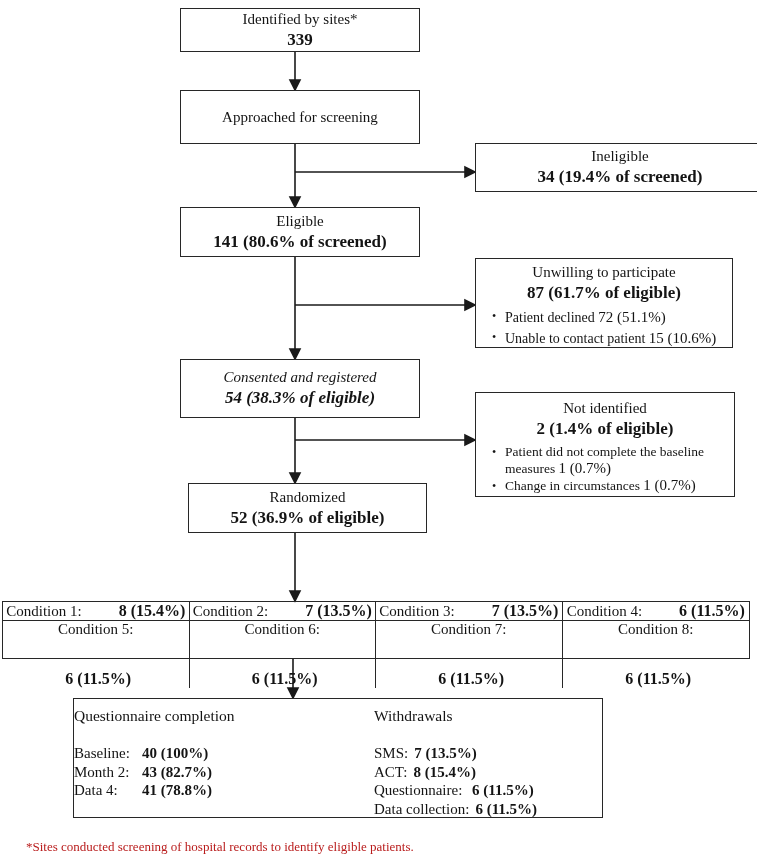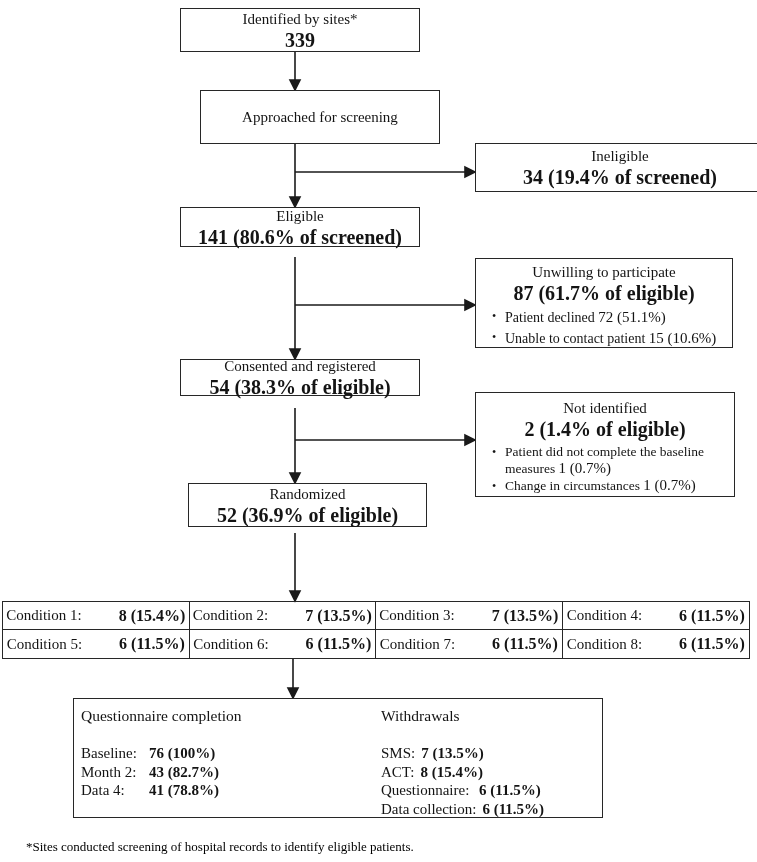--- a/index.html
+++ b/index.html
@@ -6,54 +6,54 @@
   #canvas{
     position:relative;width:757px;height:862px;background:#ffffff;
     font-family:"Liberation Serif","DejaVu Serif",serif;color:#141414;overflow:hidden;border-radius:12px;
   }
   .box{
     position:absolute;border:1.5px solid #272727;background:#ffffff;box-sizing:border-box;
   }
   .vcenter{display:flex;flex-direction:column;justify-content:center;align-items:center;height:100%;}
   .vtop{display:flex;flex-direction:column;justify-content:flex-start;align-items:center;height:100%;padding-top:4px;box-sizing:border-box;}
   .title{font-size:15px;line-height:19px;text-align:center;}
-  .value{font-size:20px;font-weight:bold;line-height:22px;text-align:right;}
+  .value{font-size:17px;font-weight:bold;line-height:22px;text-align:right;}
   .bullets{width:100%;box-sizing:border-box;padding:3px 8px 0 16px;}
   .bullet-row{display:flex;align-items:flex-start;text-align:left;}
   .bullet-dot{flex:none;width:13px;font-size:12px;line-height:19px;}
   .bullet-text{font-size:13.5px;line-height:17px;}
   .uw .bullet-text{line-height:20px;font-size:14px;}
   .bullet-value{font-weight:normal;font-size:15px;}
   
   #cond-table{
     position:absolute;left:2px;top:601px;width:748px;height:58px;box-sizing:border-box;
     border:1.5px solid #272727;display:grid;grid-template-columns:repeat(4,1fr);grid-template-rows:1fr 1fr;
   }
   .cond-cell{
     display:flex;justify-content:center;align-items:center;
     border-right:1.5px solid #272727;border-bottom:1.5px solid #272727;
     font-size:15px;box-sizing:border-box;white-space:nowrap;gap:32px;
   }
   .cond-cell:nth-child(4n){border-right:none;}
-  .cond-cell:nth-child(n+5){border-bottom:none;}
+  .cond-cell:nth-child(n+5){border-bottom:none;flex-direction:column;}
   .cond-value{font-weight:bold;font-size:16px;margin-left:5px;}
   
   #outcomes{
     position:absolute;left:73px;top:698px;width:530px;height:120px;box-sizing:border-box;
-    border:1.5px solid #272727;display:flex;padding:7px 7px;background:#fff;
+    border:1.5px solid #272727;display:flex;padding:7px 0;background:#fff;
   }
   .out-col{display:flex;flex-direction:column;}
   .out-col.left{width:300px;flex:none;}
   .out-title{font-size:15.5px;line-height:19px;margin-bottom:19px;}
   .out-row{font-size:15px;line-height:18.5px;white-space:nowrap;}
   .out-label-fixed{display:inline-block;width:68px;}
   .out-label{margin-right:6px;}
   .out-value{font-weight:bold;}
   #footnote{
-    position:absolute;left:26px;top:839px;font-size:13px;color:#000000;
+    position:absolute;left:26px;top:839px;font-size:13px;color:#b91c1c;
   }
   #connectors{position:absolute;left:0;top:0;pointer-events:none;}
 </style>
 </head>
 <body>
 
 <div id="canvas">
 
   <svg id="connectors" width="757" height="862" viewBox="0 0 757 862">
     <g stroke="#1a1a1a" stroke-width="1.6" fill="#1a1a1a">
@@ -84,34 +84,34 @@
     </g>
   </svg>
 
   <div class="box" style="left:180px;top:8px;width:240px;height:44px;">
     <div class="vcenter">
       <div class="title">Identified by sites*</div>
       <div class="value">339</div>
     </div>
   </div>
 
-  <div class="box" style="left:180px;top:90px;width:240px;height:54px;margin-left:20px;">
+  <div class="box" style="left:180px;top:90px;width:240px;height:54px;">
     <div class="vcenter">
       <div class="title">Approached for screening</div>
     </div>
   </div>
 
   <div class="box" style="left:475px;top:143px;width:290px;height:49px;">
     <div class="vcenter">
       <div class="title">Ineligible</div>
       <div class="value">34 (19.4% of screened)</div>
     </div>
   </div>
 
-  <div class="box" style="left:180px;top:207px;width:240px;height:40px;">
+  <div class="box" style="left:180px;top:207px;width:240px;height:50px;">
     <div class="vcenter">
       <div class="title">Eligible</div>
       <div class="value">141 (80.6% of screened)</div>
     </div>
   </div>
 
   <div class="box uw" style="left:475px;top:258px;width:258px;height:90px;">
     <div class="vtop">
       <div class="title">Unwilling to participate</div>
       <div class="value">87 (61.7% of eligible)</div>
@@ -121,21 +121,21 @@
           <span class="bullet-text"><span>Patient declined </span><span class="bullet-value">72 (51.1%)</span></span>
         </div>
         <div class="bullet-row">
           <span class="bullet-dot">•</span>
           <span class="bullet-text"><span>Unable to contact patient </span><span class="bullet-value">15 (10.6%)</span></span>
         </div>
       </div>
     </div>
   </div>
 
-  <div class="box" style="left:180px;top:359px;width:240px;height:37px;">
+  <div class="box" style="left:180px;top:359px;width:240px;height:59px;font-style:italic;">
     <div class="vcenter">
       <div class="title">Consented and registered</div>
       <div class="value">54 (38.3% of eligible)</div>
     </div>
   </div>
 
   <div class="box" style="left:475px;top:392px;width:260px;height:105px;">
     <div class="vtop" style="padding-top:6px;">
       <div class="title">Not identified</div>
       <div class="value">2 (1.4% of eligible)</div>
@@ -145,21 +145,21 @@
           <span class="bullet-text"><span>Patient did not complete the baseline measures </span><span class="bullet-value">1 (0.7%)</span></span>
         </div>
         <div class="bullet-row">
           <span class="bullet-dot">•</span>
           <span class="bullet-text"><span>Change in circumstances </span><span class="bullet-value">1 (0.7%)</span></span>
         </div>
       </div>
     </div>
   </div>
 
-  <div class="box" style="left:188px;top:483px;width:239px;height:44px;">
+  <div class="box" style="left:188px;top:483px;width:239px;height:50px;">
     <div class="vcenter">
       <div class="title">Randomized</div>
       <div class="value">52 (36.9% of eligible)</div>
     </div>
   </div>
 
   <div id="cond-table">
     <div class="cond-cell">
         <span>Condition 1:</span>
         <span class="cond-value">8 (15.4%)</span>
@@ -190,21 +190,21 @@
       </div>
     <div class="cond-cell">
         <span>Condition 8:</span>
         <span class="cond-value">6 (11.5%)</span>
       </div>
   </div>
 
   <div id="outcomes">
     <div class="out-col left">
       <div class="out-title">Questionnaire completion</div>
-      <div class="out-row"><span class="out-label-fixed">Baseline:</span><span class="out-value">76 (100%)</span></div>
+      <div class="out-row"><span class="out-label-fixed">Baseline:</span><span class="out-value">40 (100%)</span></div>
       <div class="out-row"><span class="out-label-fixed">Month 2:</span><span class="out-value">43 (82.7%)</span></div>
       <div class="out-row"><span class="out-label-fixed">Data 4:</span><span class="out-value">41 (78.8%)</span></div>
     </div>
     <div class="out-col">
       <div class="out-title">Withdrawals</div>
       <div class="out-row"><span class="out-label">SMS:</span><span class="out-value">7 (13.5%)</span></div>
       <div class="out-row"><span class="out-label">ACT:</span><span class="out-value">8 (15.4%)</span></div>
       <div class="out-row"><span class="out-label">Questionnaire: </span><span class="out-value">6 (11.5%)</span></div>
       <div class="out-row"><span class="out-label">Data collection:</span><span class="out-value">6 (11.5%)</span></div>
     </div>

